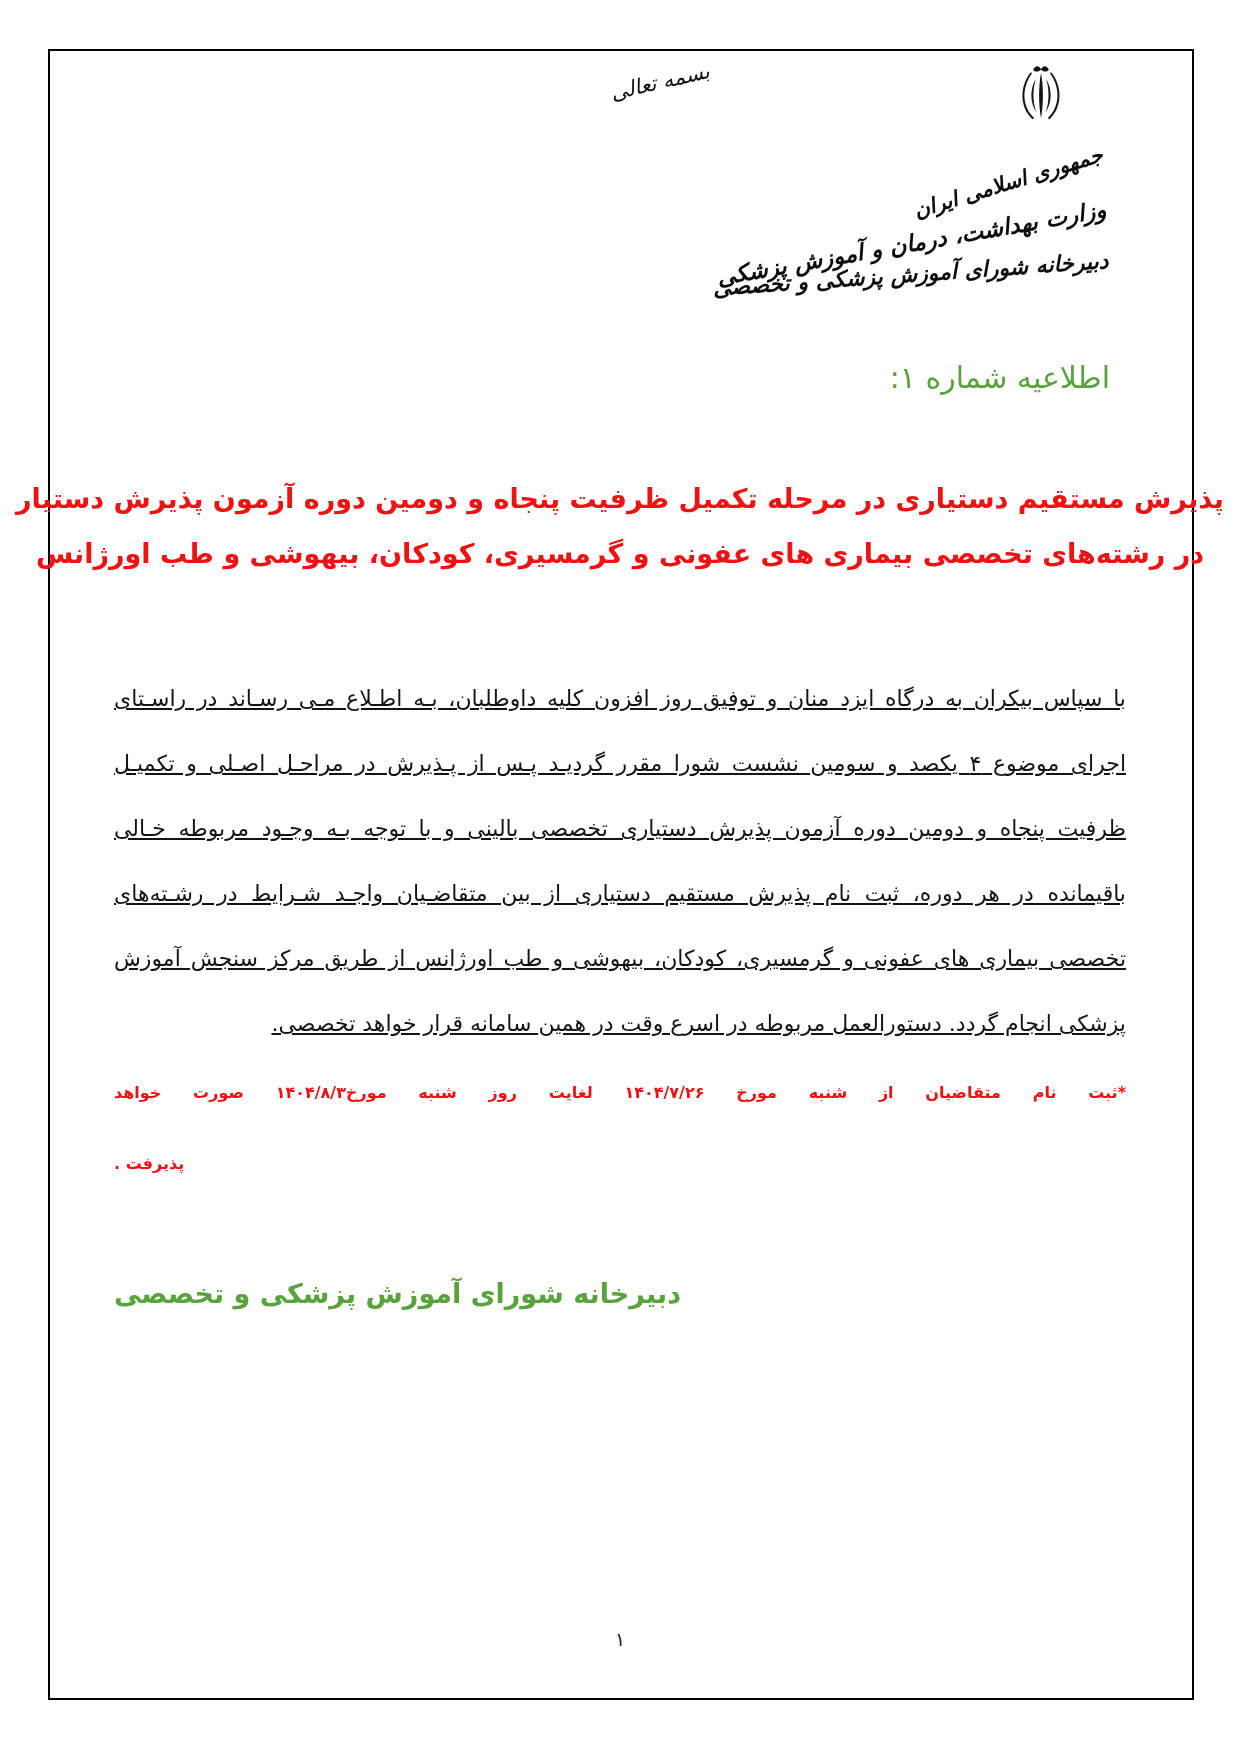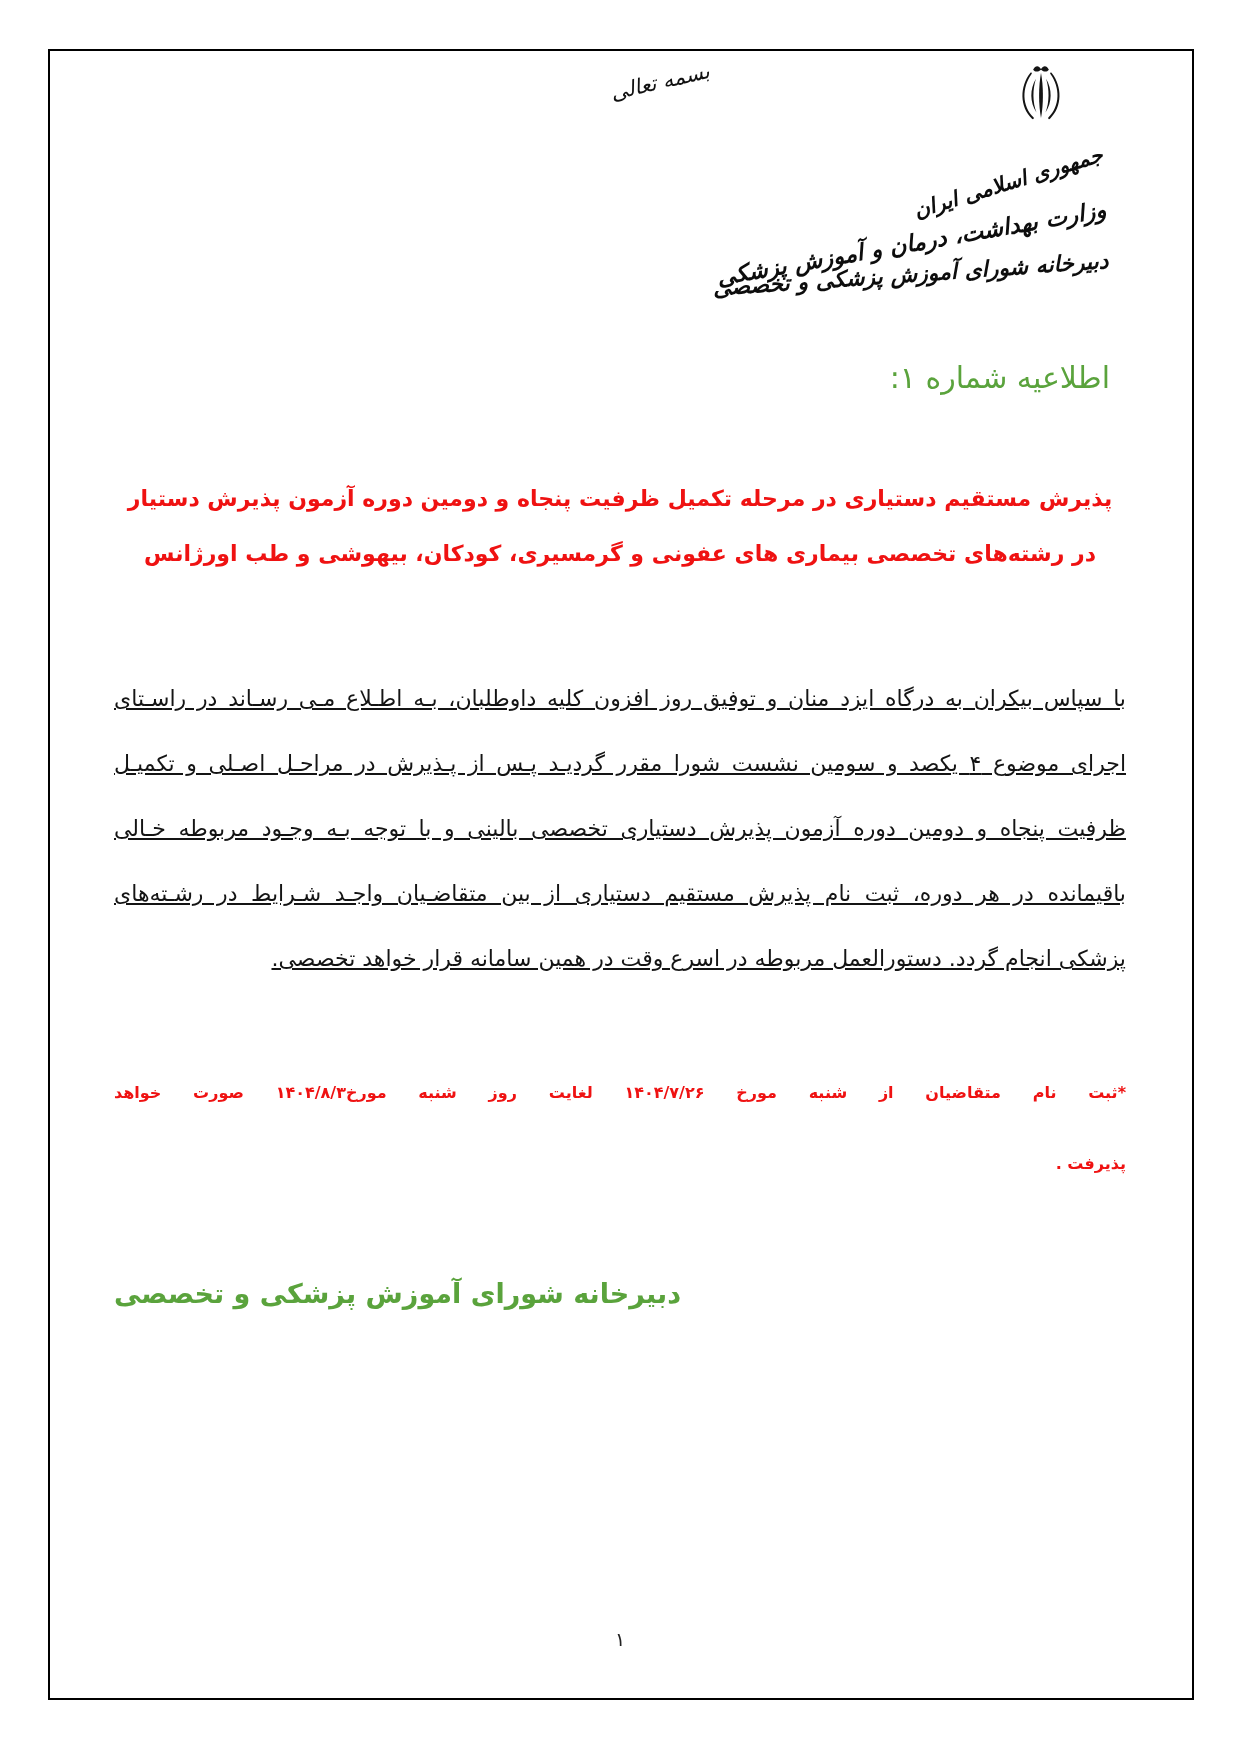--- a/index.html
+++ b/index.html
@@ -58,21 +58,21 @@
     top:474px; left:114px;
     width:1012px;
     direction:rtl;
   }
   .title-line{
     display:flex;
     justify-content:center;
     white-space:nowrap;
     height:55px;
     line-height:49px;
-    font-size:22px;
+    font-size:27px;
     font-weight:bold;
     color:var(--red,#ef1212);
   }
   .body-block{
     position:absolute;
     top:676px; left:114px;
     width:1012px;
     direction:rtl;
     font-size:22px;
     color:#141414;
@@ -96,21 +96,21 @@
   }
   .notice-line-1{
     height:71px;
     line-height:50px;
     text-align:justify;
     text-align-last:justify;
   }
   .notice-line-2{
     height:71px;
     line-height:50px;
-    text-align:right;
+    text-align:left;
   }
   .signature{
     position:absolute;
     top:1278px; left:114px;
     font-size:27px;
     font-weight:bold;
     color:var(--green,#5aa33c);
     direction:rtl;
     white-space:nowrap;
   }
@@ -160,20 +160,21 @@
   <div class="title-block">
     <div class="title-line">پذیرش مستقیم دستیاری در مرحله  تکمیل ظرفیت پنجاه و دومین دوره آزمون پذیرش دستیار</div>
     <div class="title-line">در رشته‌های تخصصی بیماری های عفونی و گرمسیری، کودکان، بیهوشی و طب اورژانس</div>
   </div>
 
   <div class="body-block">
       <div class="body-line">با سپاس بیکران به درگاه ایزد منان و توفیق روز افزون کلیه داوطلبان، بـه اطـلاع مـی رسـاند در راسـتای</div>
       <div class="body-line">اجرای موضوع ۴ یکصد و سومین نشست شورا  مقرر گردیـد پـس از پـذیرش در مراحـل اصـلی و تکمیـل</div>
       <div class="body-line">ظرفیت پنجاه و دومین دوره آزمون پذیرش دستیاری تخصصی بالینی و با توجه بـه وجـود مربوطه خـالی</div>
       <div class="body-line">باقیمانده در هر دوره،  ثبت نام  پذیرش مستقیم دستیاری از بین متقاضـیان واجـد شـرایط در رشـته‌های</div>
+      <div class="body-line">تخصصی بیماری های عفونی و گرمسیری، کودکان، بیهوشی و طب اورژانس از طریق مرکز سنجش آموزش</div>
       <div class="body-line">پزشکی انجام گردد. دستورالعمل مربوطه در اسرع وقت در همین سامانه قرار خواهد تخصصی.</div>
     </div>
 
   <div class="notice-block">
     <div class="notice-line-1">*ثبت نام متقاضیان از شنبه مورخ  ۱۴۰۴/۷/۲۶ لغایت روز شنبه مورخ۱۴۰۴/۸/۳ صورت خواهد</div>
     <div class="notice-line-2">پذیرفت .</div>
   </div>
 
   <div class="signature">دبیرخانه شورای آموزش پزشکی و تخصصی</div>
 

